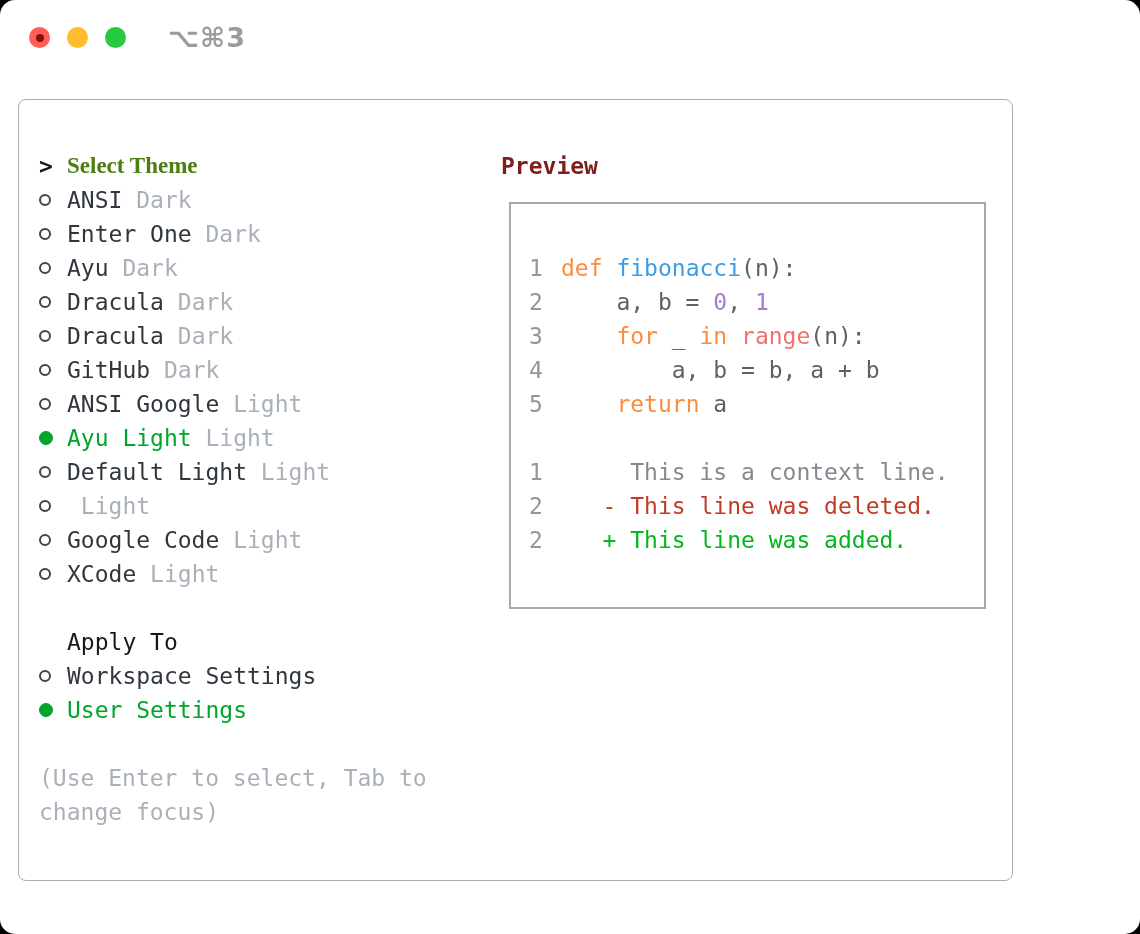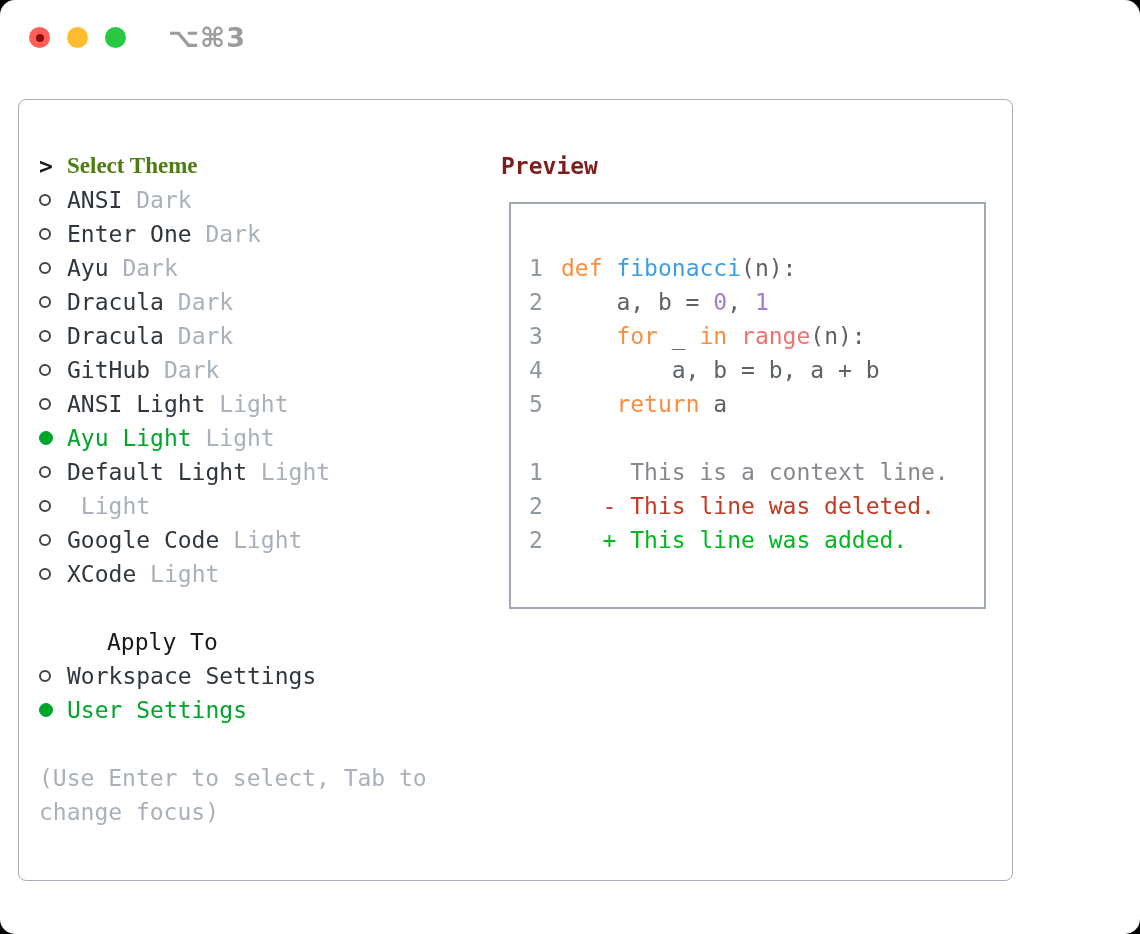--- a/index.html
+++ b/index.html
@@ -31,21 +31,21 @@
   .left-col { position:absolute; left:20px; top:49px; width:440px; }
   .row { display:flex; align-items:center; height:34px; white-space:pre; }
   .gutter { display:inline-flex; align-items:center; width:28px; flex:0 0 28px; }
   .cursor { font-weight:700; color:#15181c; }
   .hdr { font-weight:700; color:#4d7c0f;font-family:Liberation Serif, serif; }
   .radio { width:12px; height:12px; border-radius:50%; border:2px solid #3d444c; background:transparent; }
   .radio.on { border-color:var(--sel); background:var(--sel); width:14px; height:14px; border-width:1px; }
   .tname { color:var(--text-dark); }
   .tname.sel { color:var(--sel); }
   .tvariant { color:var(--text-muted); white-space:pre; }
-  .apply-label { color:#15181c;margin-left:40px; }
+  .apply-label { color:#15181c; }
   .opt-label { color:var(--text-dark); }
   .opt-label.sel { color:var(--sel); }
   .spacer { height:34px; }
   .hint { width:420px; line-height:34px; color:var(--text-muted); }
   
   .right-col { position:absolute; left:482px; top:49px; width:500px; }
   .preview-label { height:34px; line-height:34px; font-weight:700; color:#7f1d1d; }
   .preview-box {
     margin-left:8px; margin-top:19px; width:477px; height:407px;
     border:2px solid var(--box-border); background:#fff;
@@ -86,21 +86,21 @@
         <span class="hdr">Select Theme</span>
       </div>
 
       <div id="theme-list">
           <div class="row"><span class="gutter"><span class="radio"></span></span><span class="tname">ANSI</span><span class="tvariant"> Dark</span></div>
           <div class="row"><span class="gutter"><span class="radio"></span></span><span class="tname">Enter One</span><span class="tvariant"> Dark</span></div>
           <div class="row"><span class="gutter"><span class="radio"></span></span><span class="tname">Ayu</span><span class="tvariant"> Dark</span></div>
           <div class="row"><span class="gutter"><span class="radio"></span></span><span class="tname">Dracula</span><span class="tvariant"> Dark</span></div>
           <div class="row"><span class="gutter"><span class="radio"></span></span><span class="tname">Dracula</span><span class="tvariant"> Dark</span></div>
           <div class="row"><span class="gutter"><span class="radio"></span></span><span class="tname">GitHub</span><span class="tvariant"> Dark</span></div>
-          <div class="row"><span class="gutter"><span class="radio"></span></span><span class="tname">ANSI Light</span><span class="tvariant"> Light</span></div>
+          <div class="row"><span class="gutter"><span class="radio"></span></span><span class="tname">ANSI Google</span><span class="tvariant"> Light</span></div>
           <div class="row"><span class="gutter"><span class="radio on"></span></span><span class="tname sel">Ayu Light</span><span class="tvariant"> Light</span></div>
           <div class="row"><span class="gutter"><span class="radio"></span></span><span class="tname">Default Light</span><span class="tvariant"> Light</span></div>
           <div class="row"><span class="gutter"><span class="radio"></span></span><span class="tvariant"> Light</span></div>
           <div class="row"><span class="gutter"><span class="radio"></span></span><span class="tname">Google Code</span><span class="tvariant"> Light</span></div>
           <div class="row"><span class="gutter"><span class="radio"></span></span><span class="tname">XCode</span><span class="tvariant"> Light</span></div>
         </div>
 
       <div class="spacer"></div>
 
       <div class="row">

